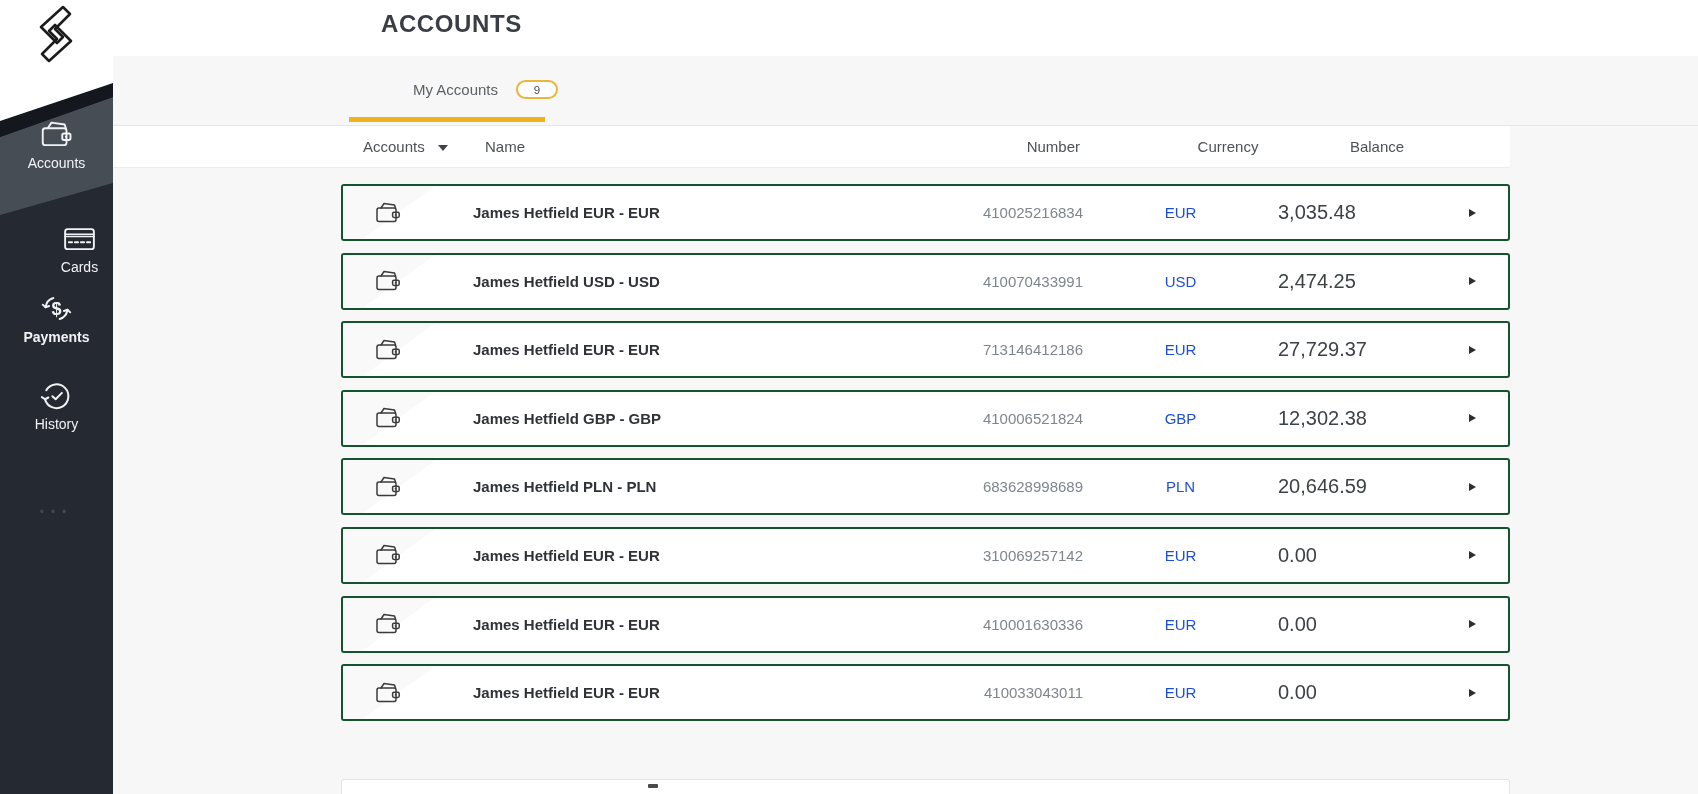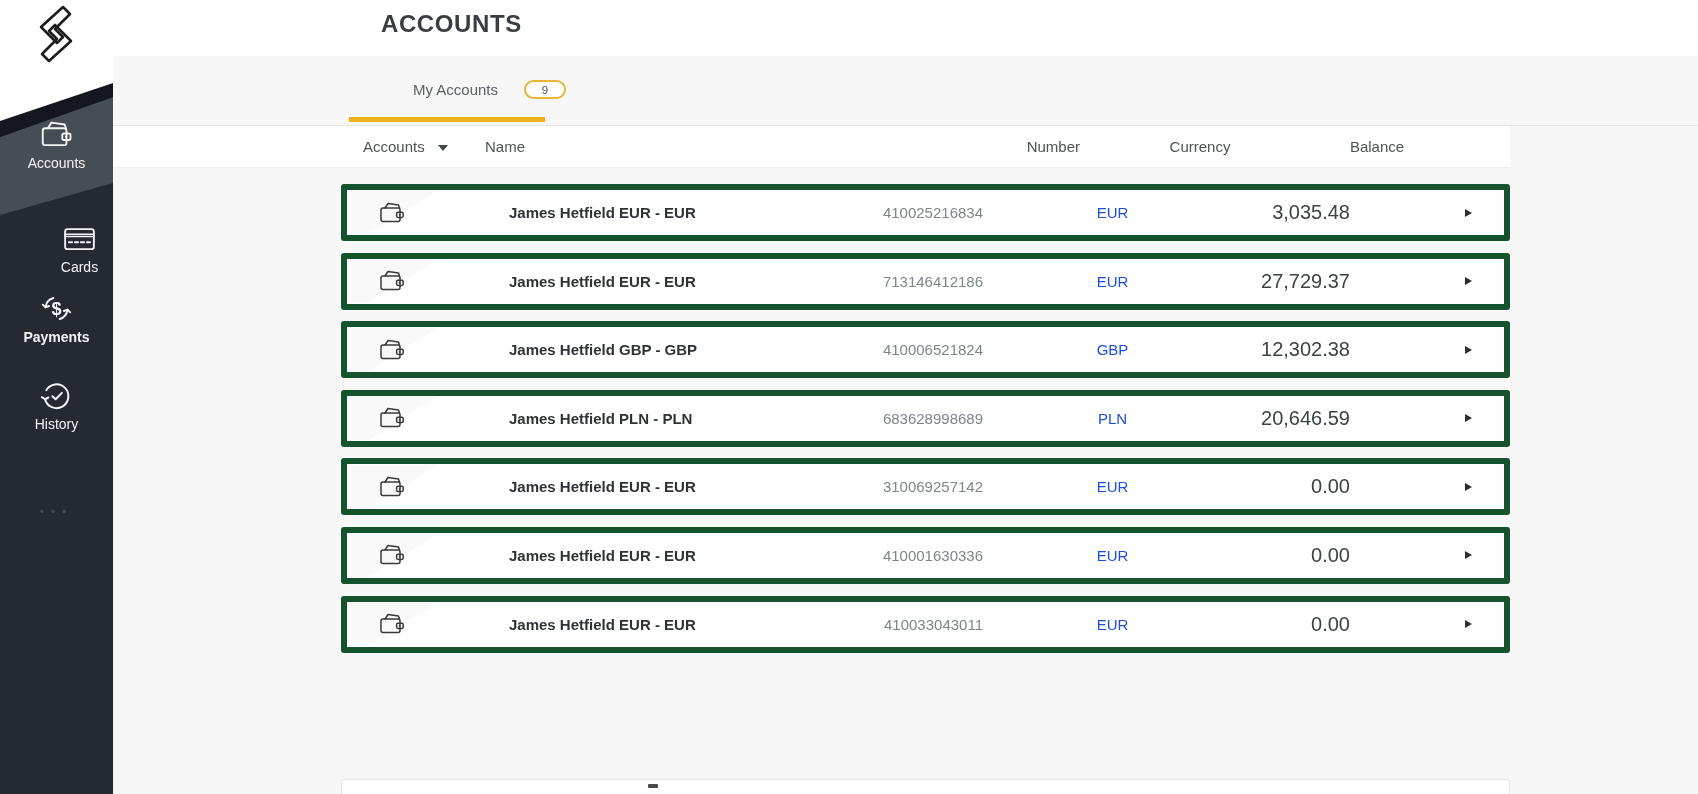--- a/index.html
+++ b/index.html
@@ -28,50 +28,50 @@
   .topbar { position:absolute; left:0; top:0; width:1585px; height:56px; background:#ffffff; }
   .page-title { position:absolute; left:268px; top:10px; font-size:24px; font-weight:600;
                 letter-spacing:.6px; color:#3a3e44; }
   .user-area { position:absolute; top:0; right:46px; height:56px; display:flex; align-items:center; gap:15px; }
   .user-name { font-size:16.5px; color:#41454b; }
   .avatar-svg { width:38px; height:38px; display:block; }
   .caret-down { width:0; height:0; border-left:6px solid transparent; border-right:6px solid transparent;
                 border-top:7px solid #3f444a; }
 
   
-  .tab { position:absolute; left:300px; top:80px; display:flex; align-items:center; gap:26px; cursor:pointer; }
+  .tab { position:absolute; left:300px; top:80px; display:flex; align-items:center; gap:18px; cursor:pointer; }
   .tab-label { font-size:15px; color:#5c6167; }
   .tab-badge { display:inline-flex; align-items:center; justify-content:center; min-width:42px; height:19px;
                border:2px solid #e9b63a; border-radius:11px; font-size:11.5px; color:#4a4f55; background:#fff; }
   .tab-underline { position:absolute; left:236px; top:117px; width:196px; height:5px; background:#efb21a; }
 
   
   .header-band { position:absolute; left:0; top:125px; width:1397px; height:43px; background:#ffffff;
                  border-top:1px solid #e6e6e6; border-bottom:1px solid #ededed; }
   .header-line-right { position:absolute; left:1397px; top:125px; width:188px; height:1px; background:#e6e6e6; }
   .header-band .hlabel { position:absolute; top:0; height:41px; line-height:41px; font-size:15px; color:#4d5257; }
   .h-filter { left:250px; display:flex; align-items:center; gap:13px; cursor:pointer; }
   .h-filter .caret-down { border-top-width:6px; border-left-width:5px; border-right-width:5px; margin-top:2px; }
   .h-name { left:372px; }
   .h-number   { left:867px;  width:100px; text-align:right; }
-  .h-currency { left:1037px; width:100px; text-align:center; }
+  .h-currency { left:1065px; width:100px; text-align:center; }
   .h-balance  { left:1214px; width:100px; text-align:center; }
 
   
   .rows-area { position:absolute; left:228px; top:184px; width:1169px; }
   .acc-row { position:relative; height:57px; margin-bottom:11.6px; background:#ffffff;
-             border:6px solid #14532d; border-radius:3px; display:flex; align-items:center; cursor:pointer; overflow:hidden;gap:32px; }
+             border:2px solid #14532d; border-radius:3px; display:flex; align-items:center; cursor:pointer; overflow:hidden; }
   .acc-row::before { content:""; position:absolute; left:0; top:0; bottom:0; width:95px; background:#f7f7f7;
              clip-path:polygon(0 0,92px 0,20px 100%,0 100%); opacity:.75; pointer-events:none; }
   .cell-icon { width:90px; display:flex; justify-content:center; align-items:center; position:relative; }
   .wallet-row-svg { width:28px; height:28px; }
   .cell-name { flex:1; padding-left:40px; font-size:15px; font-weight:700; color:#2f3338; white-space:nowrap; }
   .cell-number { width:220px; text-align:right; font-size:15px; color:#7e858d; }
   .cell-currency { width:195px; text-align:center; font-size:15px; color:#1d4ed8; }
-  .cell-balance { width:110px; text-align:right; padding-right:2px; font-size:20px; color:#3d4248; }
+  .cell-balance { width:110px; padding-right:2px; font-size:20px; color:#3d4248; }
   .cell-chevron { width:120px; display:flex; justify-content:flex-end; padding-right:32px; align-items:center; }
   .row-chevron { width:0; height:0; border-left:7px solid #2e2e2e; border-top:4.5px solid transparent;
                  border-bottom:4.5px solid transparent; }
 
   .partial-row { position:absolute; left:228px; top:779px; width:1169px; height:30px; background:#ffffff;
                  border:1px solid #e4e4e6; border-radius:3px; }
   .partial-mark { position:absolute; left:306px; top:4px; width:10px; height:4px; background:#4a4a4a; border-radius:1px; }
 
   svg.defs { position:absolute; width:0; height:0; overflow:hidden; }
 </style>
@@ -202,20 +202,34 @@
     <div class="cell-chevron">
       <span class="row-chevron"></span>
     </div>
   </div>
         <div class="acc-row">
     <div class="cell-icon">
       <svg class="wallet-row-svg" style="color:#3a3a3a">
               <use href="#i-wallet"></use>
             </svg>
     </div>
+    <div class="cell-name">James Hetfield USD - USD</div>
+    <div class="cell-number">410070433991</div>
+    <div class="cell-currency">USD</div>
+    <div class="cell-balance">2,474.25</div>
+    <div class="cell-chevron">
+      <span class="row-chevron"></span>
+    </div>
+  </div>
+        <div class="acc-row">
+    <div class="cell-icon">
+      <svg class="wallet-row-svg" style="color:#3a3a3a">
+              <use href="#i-wallet"></use>
+            </svg>
+    </div>
     <div class="cell-name">James Hetfield EUR - EUR</div>
     <div class="cell-number">713146412186</div>
     <div class="cell-currency">EUR</div>
     <div class="cell-balance">27,729.37</div>
     <div class="cell-chevron">
       <span class="row-chevron"></span>
     </div>
   </div>
         <div class="acc-row">
     <div class="cell-icon">

